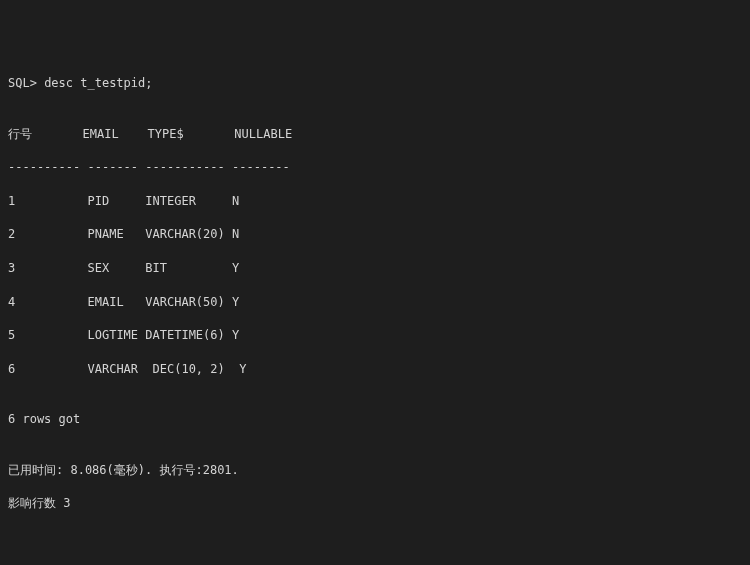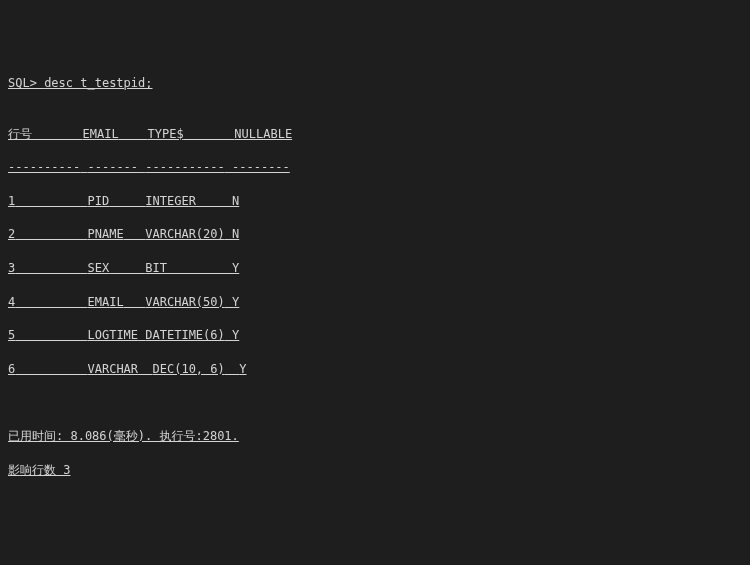--- a/index.html
+++ b/index.html
@@ -6,38 +6,39 @@
       margin: 0;
       padding: 8px;
       background: #1e1e1e;
       color: #d4d4d4;
       font-family: 'Menlo', 'Monaco', 'Consolas', monospace;
       font-size: 12px;
       line-height: 1.4;
       white-space: pre;
       overflow: hidden;
     }
-    .line { display: block; text-decoration: underline; }
+    .line { display: block; }
   </style>
 </head>
 <body>
 
 
 
 <div><span class="line">SQL&gt; <span>desc t_testpid;</span></span>
 <span class="line"></span>
 <span class="line"><span>行号</span>       <span>EMAIL</span>    <span>TYPE$</span>       <span>NULLABLE</span></span>
 <span class="line"><span>----------</span> <span>-------</span> <span>-----------</span> <span>--------</span></span>
 <span class="line"><span>1</span>          <span>PID</span>     <span>INTEGER</span>     <span>N</span></span>
 <span class="line"><span>2</span>          <span>PNAME</span>   <span>VARCHAR(20)</span> <span>N</span></span>
 <span class="line"><span>3</span>          <span>SEX</span>     <span>BIT</span>         <span>Y</span></span>
 <span class="line"><span>4</span>          <span>EMAIL</span>   <span>VARCHAR(50)</span> <span>Y</span></span>
 <span class="line"><span>5</span>          <span>LOGTIME</span> <span>DATETIME(6)</span> <span>Y</span></span>
-<span class="line"><span>6</span>          <span>VARCHAR</span>  <span>DEC(10, 6)</span>  <span>Y</span></span>
+<span class="line"><span>6</span>          <span>VARCHAR</span>  <span>DEC(10, 2)</span>  <span>Y</span></span>
 <span class="line"></span>
+<span class="line">6 rows got</span>
 <span class="line"></span>
 <span class="line">已用时间: 8.086(毫秒). 执行号:2801.</span>
 <span class="line">影响行数 3</span>
 <span class="line"></span>
 
 
 
 
 
 

